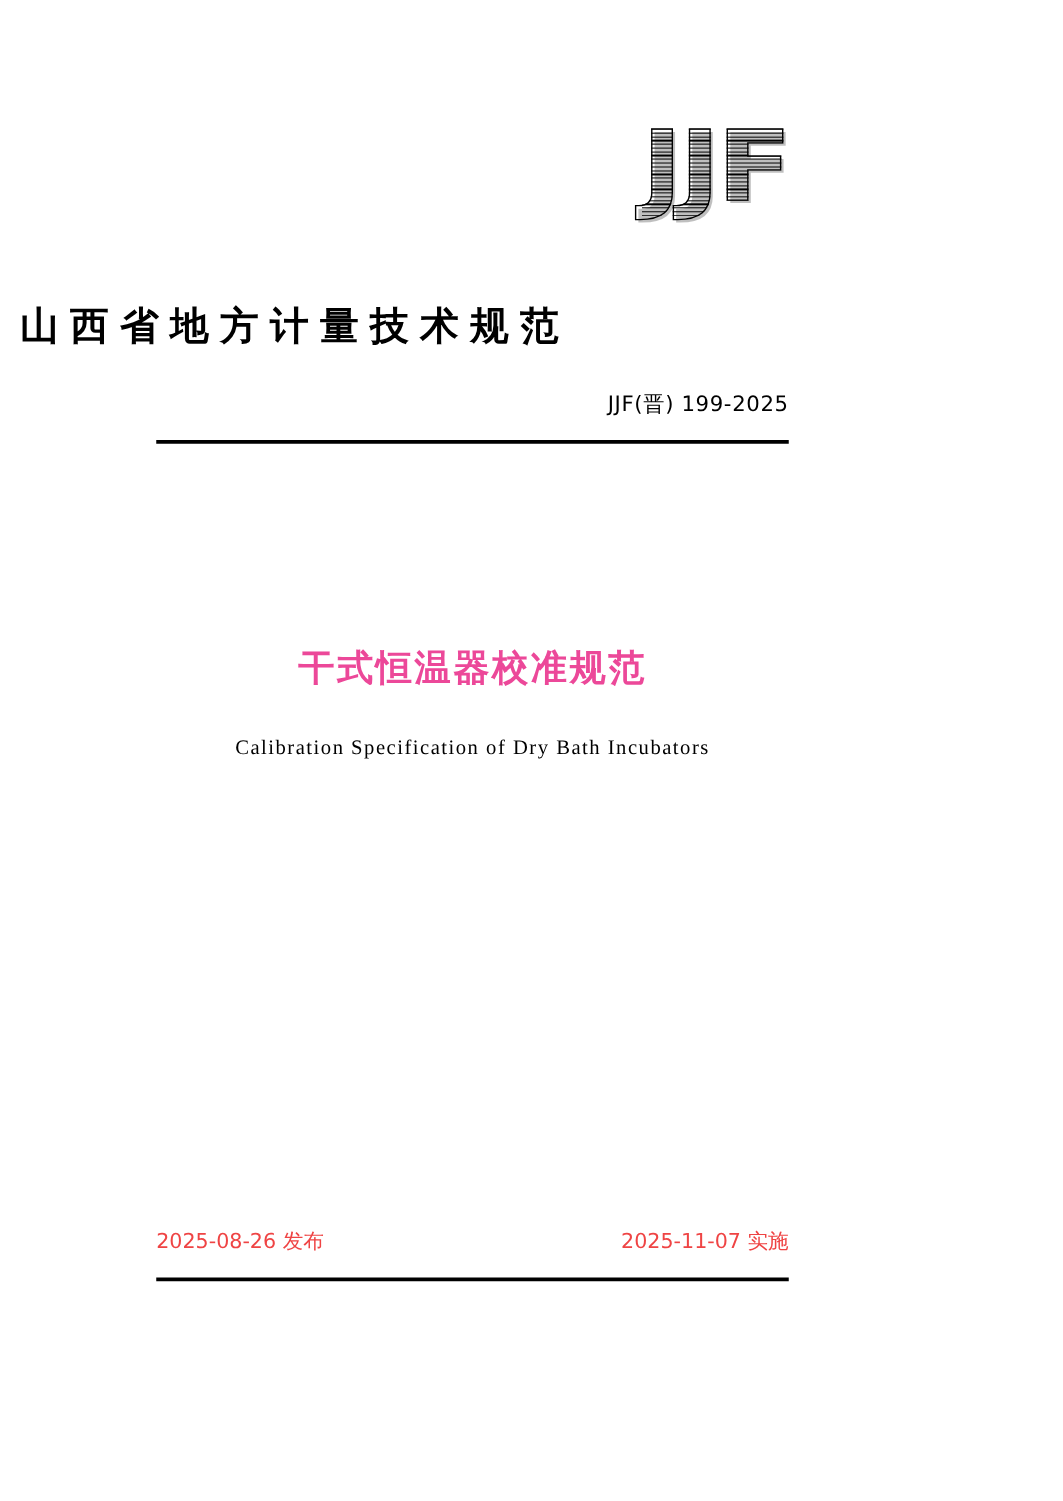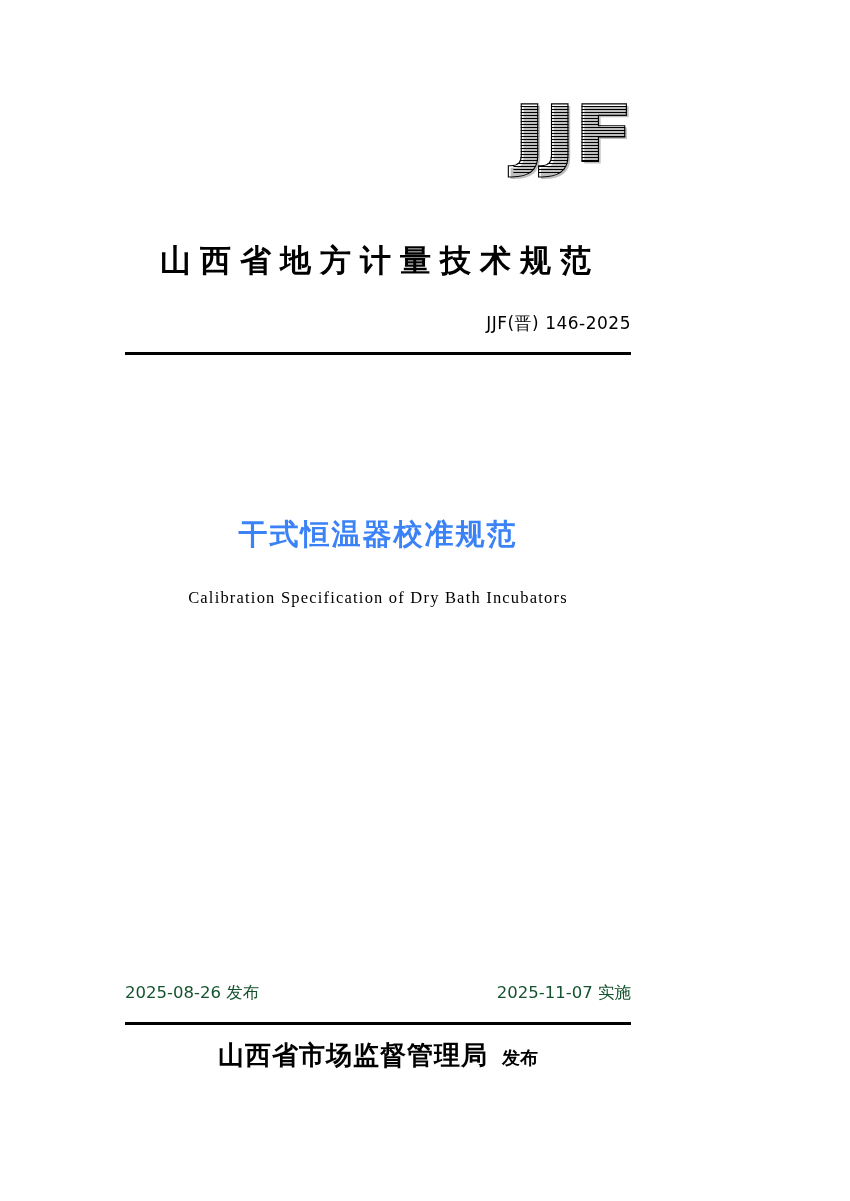--- a/index.html
+++ b/index.html
@@ -42,26 +42,26 @@
     transform-origin: right center;
     display: inline-block;
   }
 
   
   .spec-title {
     position: absolute;
     top: 240px;
     left: 0;
     right: 0;
-    text-align: center;
+    text-align: left;
     font-family: Liberation Mono, monospace;
     font-size: 31px;
     font-weight: bold;
     letter-spacing: 9px;
-    padding-left: 4px;
+    padding-left: 16px;
     color: #000;
   }
 
   
   .std-number {
     position: absolute;
     top: 312px;
     right: 125px;
     font-family: "DejaVu Sans", sans-serif;
     font-size: 17px;
@@ -91,21 +91,21 @@
   .doc-title-cn {
     position: absolute;
     top: 515px;
     left: 0;
     right: 0;
     text-align: center;
     font-family: "DejaVu Sans", sans-serif;
     font-size: 29px;
     font-weight: bold;
     letter-spacing: 2px;
-    color: #3b82f6;
+    color: #ec4899;
   }
   .doc-title-en {
     position: absolute;
     top: 588px;
     left: 0;
     right: 0;
     text-align: center;
     font-family: Liberation Serif, serif;
     font-size: 16.5px;
     letter-spacing: 1.2px;
@@ -116,21 +116,21 @@
   .date-row {
     position: absolute;
     left: 125px;
     right: 125px;
     top: 982px;
     display: flex;
     justify-content: space-between;
     align-items: baseline;
     font-family: "DejaVu Sans", sans-serif;
     font-size: 16.5px;
-    color: #14532d;
+    color: #ef4444;
     gap: 12px;
   }
 
   
   .issuer {
     position: absolute;
     top: 1038px;
     left: 0;
     right: 0;
     text-align: center;
@@ -152,31 +152,28 @@
 <body>
 
 <div class="page">
 
   <div class="logo-wrap">
     <div class="logo-text">JJF</div>
   </div>
 
   <div class="spec-title">山西省地方计量技术规范</div>
 
-  <div class="std-number">JJF(晋) 146-2025</div>
+  <div class="std-number">JJF(晋) 199-2025</div>
 
   <div class="rule-top"></div>
 
   <div class="doc-title-cn">干式恒温器校准规范</div>
   <div class="doc-title-en">Calibration Specification of Dry Bath Incubators</div>
 
   <div class="date-row">
     <span>2025-08-26 发布</span>
     <span>2025-11-07 实施</span>
   </div>
 
   <div class="rule-bottom"></div>
 
-  <div class="issuer">
-    <span class="issuer-name">山西省市场监督管理局</span><span class="issuer-verb">发布</span>
-  </div>
 
 </div>
 
 </body></html>

